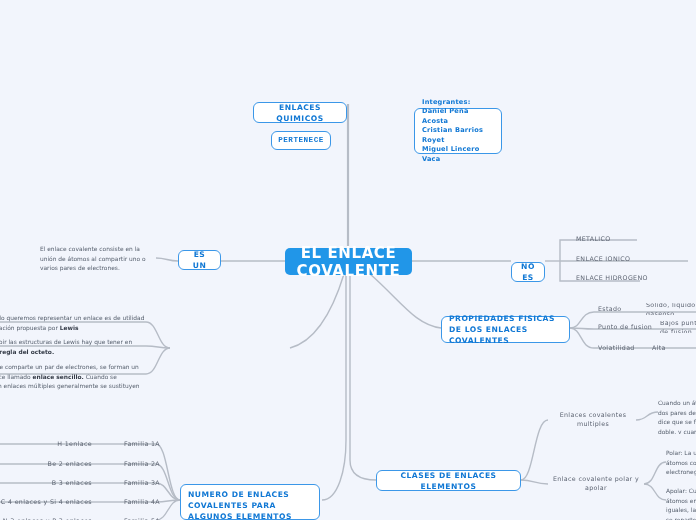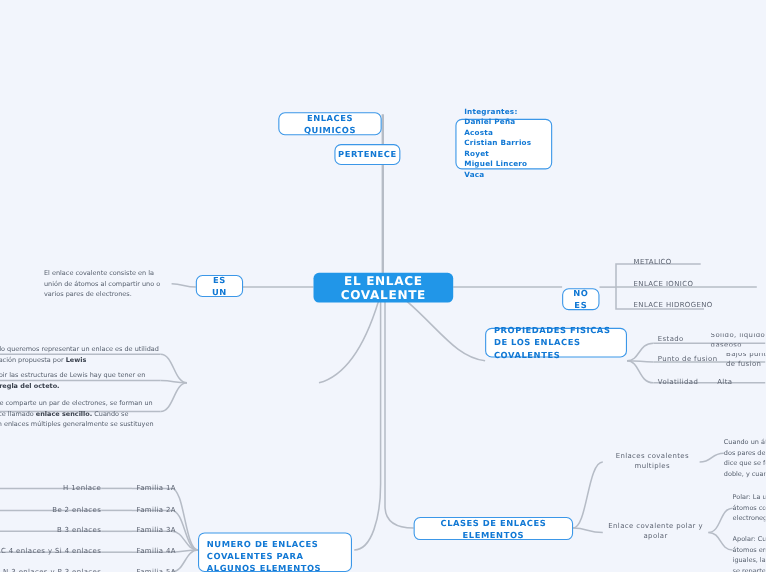--- a/index.html
+++ b/index.html
@@ -28,21 +28,21 @@
   .node {
     position: absolute;
     box-sizing: border-box;
   }
   
   .root {
     background: #2196e8;
     border-radius: 5px;
     color: #ffffff;
     font-weight: bold;
-    font-size: 11px;
+    font-size: 15px;
     letter-spacing: 0.6px;
     display: flex;
     align-items: center;
     justify-content: flex-start;
     text-align: center;
     padding: 0 10px;
   }
   
   .boxed {
     background: #ffffff;
@@ -165,21 +165,21 @@
     </g>
     <g fill="none" stroke="#b6bcc6" stroke-width="2.2">
       <path d="M348 104 L348 248"></path>
     </g>
   </svg>
 
   <div class="node boxed center" style="left:253px; top:82px; width:94px; height:21px;margin-top:20px;">
     <span>ENLACES QUIMICOS</span>
   </div>
 
-  <div class="node boxed center" style="left:304px; top:131px; width:60px; height:19px;">
+  <div class="node boxed center" style="left:271px; top:131px; width:60px; height:19px;font-family:Liberation Mono, monospace;">
     <span>PERTENECE</span>
   </div>
 
   <div class="node boxed tl" style="left:414px; top:108px; width:88px; height:46px; flex-direction:column; justify-content:center; font-size:6.6px; letter-spacing:0.2px;">
     <span>Integrantes:</span>
     <span>Daniel Peña Acosta</span>
     <span>Cristian Barrios Royet</span>
     <span>Miguel Lincero Vaca</span>
   </div>
 
@@ -213,21 +213,21 @@
   <div class="node hidden-ovf" style="left:-18px; top:313px; width:164px; height:20px;">
     <span class="note"><span>Cuando queremos representar un enlace es de utilidad la notación propuesta por </span><b>Lewis</b></span>
   </div>
   <div class="node hidden-ovf" style="left:-30px; top:337px; width:176px; height:20px;">
     <span class="note"><span>Para escribir las estructuras de Lewis hay que tener en cuenta la </span><b>regla del octeto.</b></span>
   </div>
   <div class="node hidden-ovf" style="left:-28px; top:362px; width:174px; height:30px;">
     <span class="note"><span>Cuando se comparte un par de electrones, se forman un solo enlace llamado </span><b>enlace sencillo.</b><span> Cuando se presentan enlaces múltiples generalmente se sustituyen los pares electrónicos</span></span>
   </div>
 
-  <div class="node boxed tl" style="left:441px; top:298px; width:129px; height:27px; flex-direction:column; justify-content:center;">
+  <div class="node boxed tl" style="left:441px; top:316px; width:129px; height:27px; flex-direction:column; justify-content:center;">
     <span>PROPIEDADES FISICAS DE LOS ENLACES COVALENTES</span>
   </div>
 
   <div class="node leaf l" style="left:598px; top:303px; width:50px; height:12px;">
     <span>Estado</span>
   </div>
   <div class="node leaf l hidden-ovf" style="left:646px; top:303px; width:56px; height:12px;">
     <span>Solido, liquido y gaseoso</span>
   </div>
 

